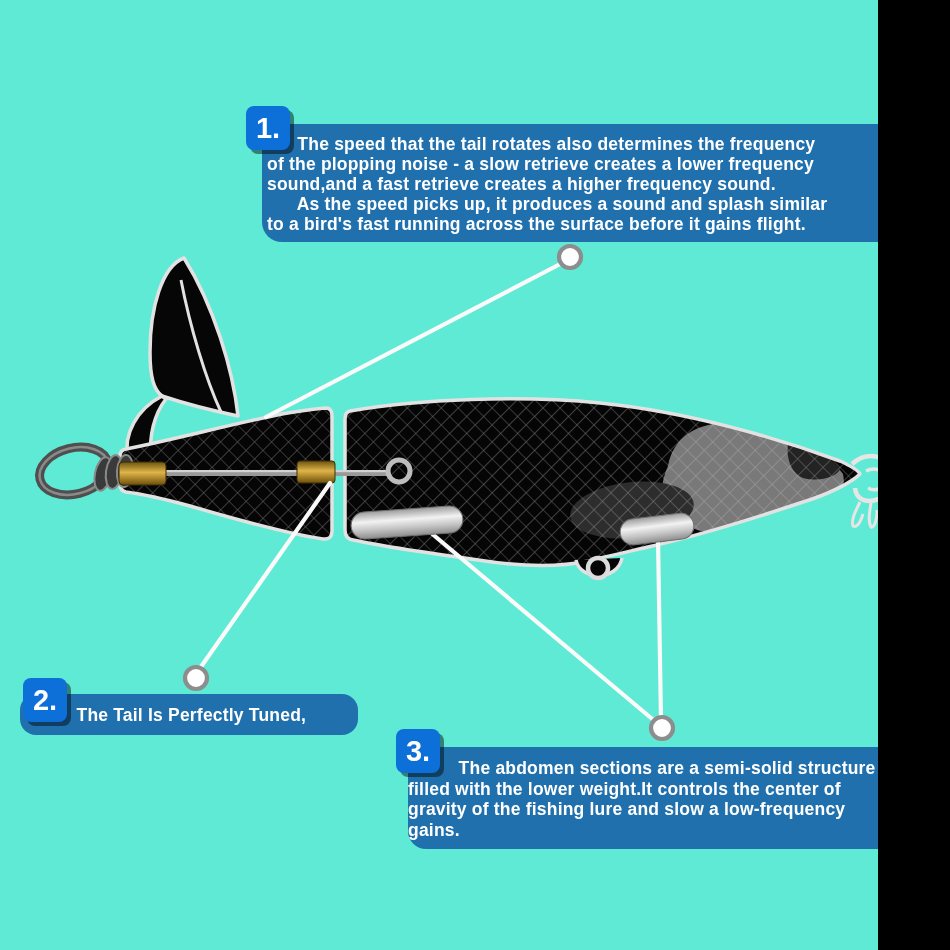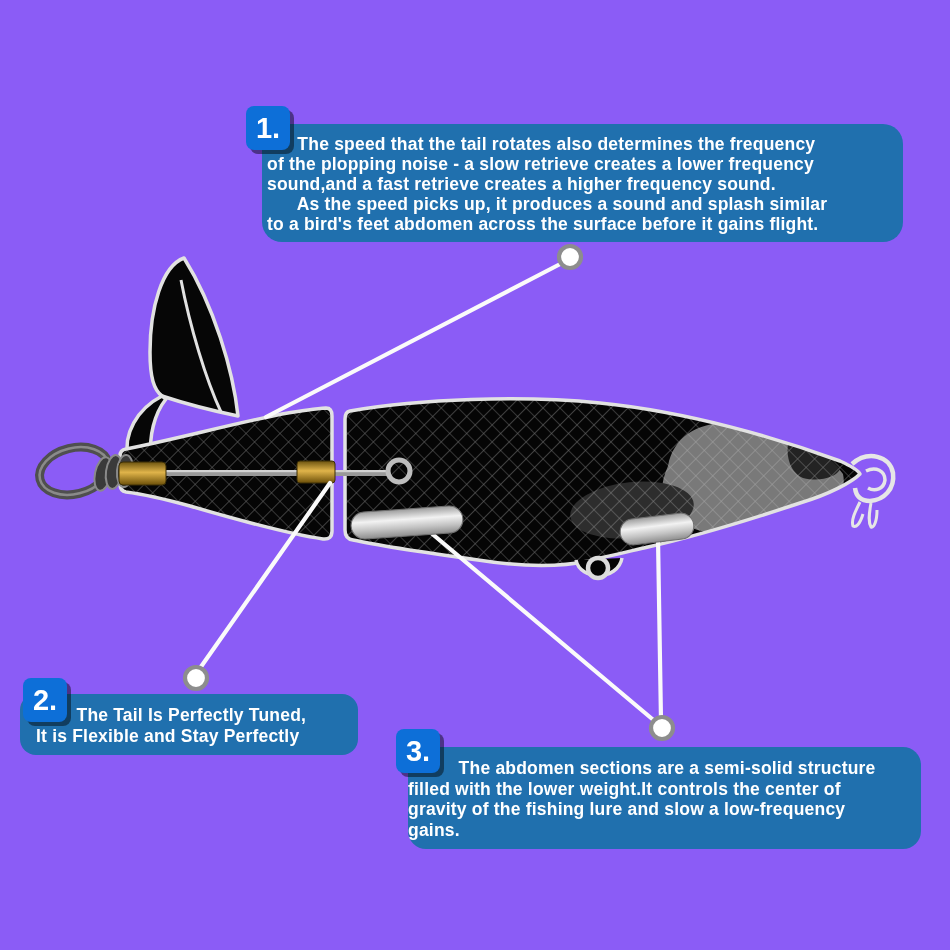--- a/index.html
+++ b/index.html
@@ -1,19 +1,19 @@
 <!DOCTYPE html>
 <html><head>
 <meta charset="utf-8">
 <style>
   html,body{margin:0;padding:0;background:#000;}
   .stage{
     position:relative;
-    width:950px;height:950px;
-    background:#8b5cf6;
+    width:878px;height:950px;
+    background:#5eead4;
     overflow:hidden;
     font-family:"Liberation Sans", sans-serif;
   }
   .stage svg{position:absolute;left:0;top:0;}
   .callout{
     position:absolute;
     background:#2070ae;
     color:#ffffff;
     font-weight:bold;
     border-radius:20px;
@@ -134,27 +134,26 @@
       <circle cx="196" cy="678" r="11"></circle>
       <circle cx="662" cy="728" r="11"></circle>
     </g>
   </svg>
 
   <div class="callout box1">
     <div class="ln">      The speed that the tail rotates also determines the frequency</div>
     <div class="ln">of the plopping noise - a slow retrieve creates a lower frequency</div>
     <div class="ln">sound,and a fast retrieve creates a higher frequency sound.</div>
     <div class="ln">      As the speed picks up, it produces a sound and splash similar</div>
-    <div class="ln">to a bird's feet abdomen across the surface before it gains flight.</div>
+    <div class="ln">to a bird's fast running across the surface before it gains flight.</div>
   </div>
   <div class="num num1">1.</div>
 
   <div class="callout box2">
     <div class="ln">        The Tail Is Perfectly Tuned,</div>
-    <div class="ln">It is Flexible and Stay Perfectly</div>
   </div>
   <div class="num num2">2.</div>
 
   <div class="callout box3">
     <div class="ln">          The abdomen sections are a semi-solid structure</div>
     <div class="ln">filled with the lower weight.It controls the center of</div>
     <div class="ln">gravity of the fishing lure and slow a low-frequency</div>
     <div class="ln">gains.</div>
   </div>
   <div class="num num3">3.</div>

